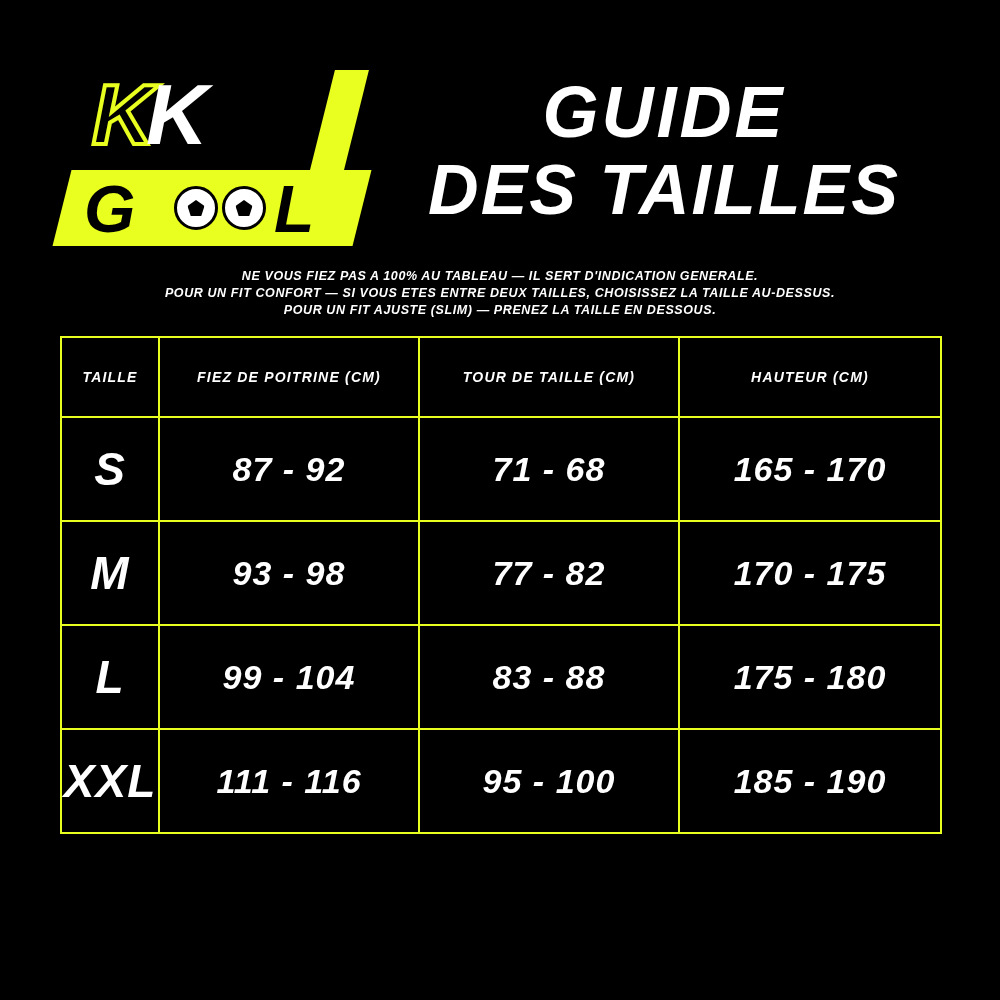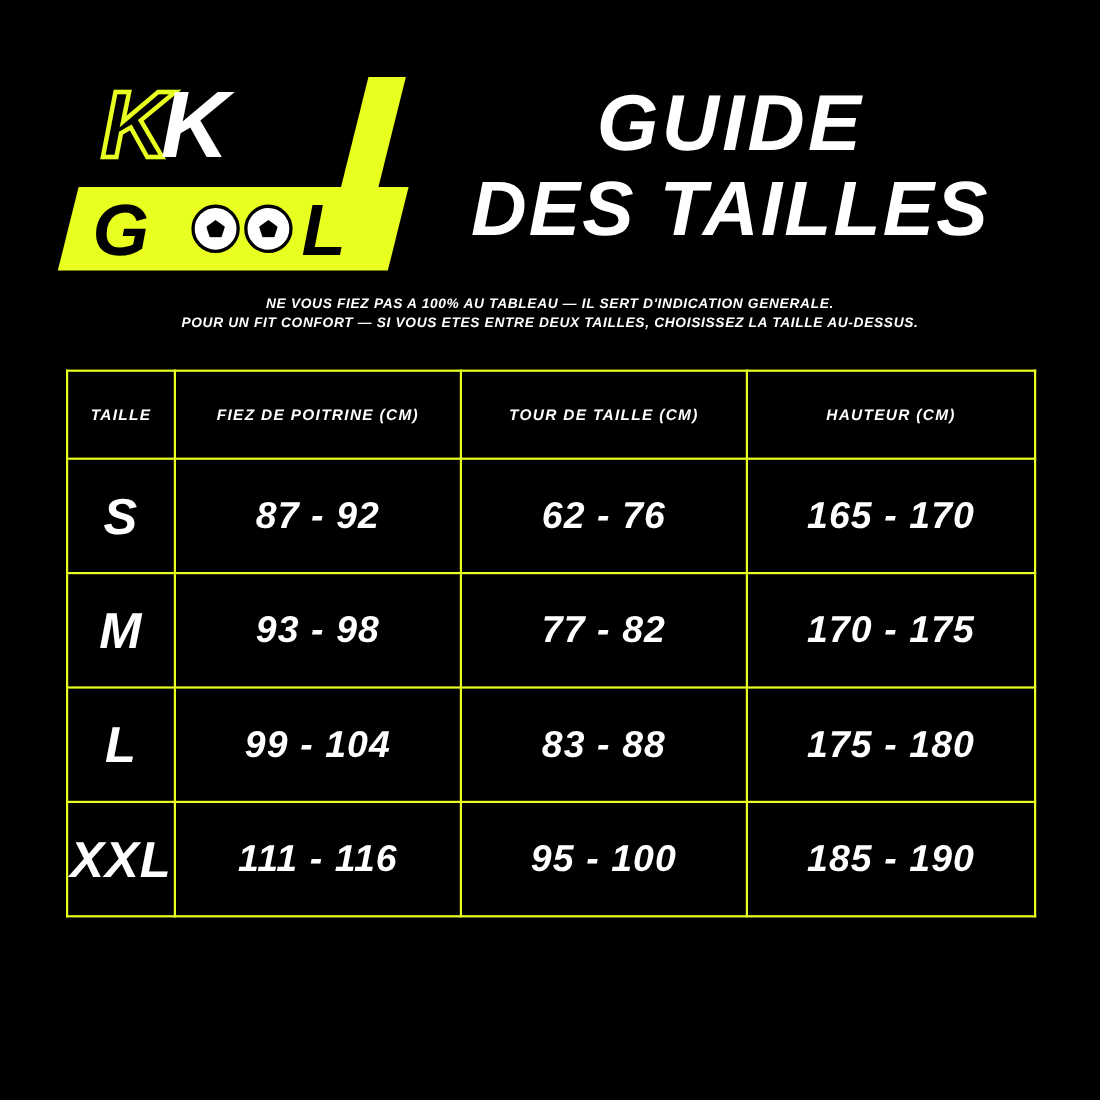--- a/index.html
+++ b/index.html
@@ -245,20 +245,21 @@
     <div class="title-block">
       <div class="title-1">GUIDE</div>
       <div class="title-2">DES TAILLES</div>
     </div>
 
   </div>
 
   <div class="notes">
     <div class="note-line">NE VOUS FIEZ PAS A 100% AU TABLEAU — IL SERT D'INDICATION GENERALE.</div>
     <div class="note-line">POUR UN FIT CONFORT — SI VOUS ETES ENTRE DEUX TAILLES, CHOISISSEZ LA TAILLE AU-DESSUS.</div>
+    <div class="note-line">POUR UN FIT AJUSTE (SLIM) — PRENEZ LA TAILLE EN DESSOUS.</div>
   </div>
 
   <div class="table-wrap">
     <table class="size-table">
       <colgroup>
         <col class="c1">
           <col class="c2">
           <col class="c3">
           <col class="c4">
       </colgroup>
@@ -267,21 +268,21 @@
           <th>TAILLE</th>
           <th>FIEZ DE POITRINE (CM)</th>
           <th>TOUR DE TAILLE (CM)</th>
           <th>HAUTEUR (CM)</th>
         </tr>
       </thead>
       <tbody>
         <tr>
           <td class="size-label">S</td>
           <td class="val">87 - 92</td>
-          <td class="val">62 - 76</td>
+          <td class="val">71 - 68</td>
           <td class="val">165 - 170</td>
         </tr>
         <tr>
           <td class="size-label">M</td>
           <td class="val">93 - 98</td>
           <td class="val">77 - 82</td>
           <td class="val">170 - 175</td>
         </tr>
         <tr>
           <td class="size-label">L</td>

